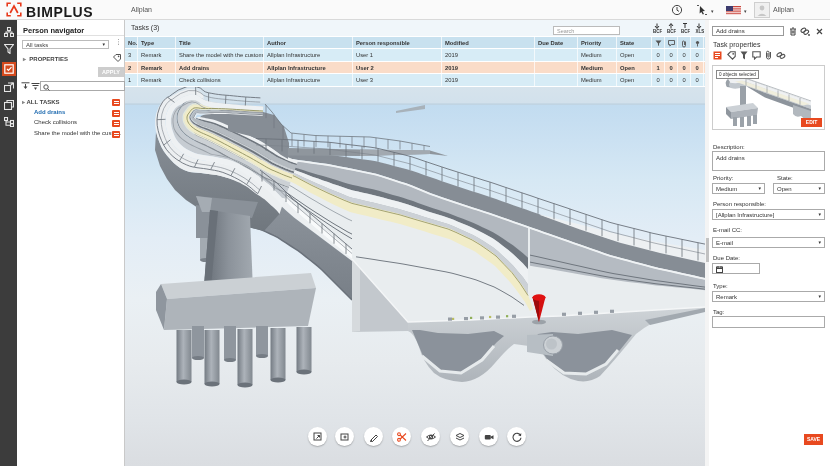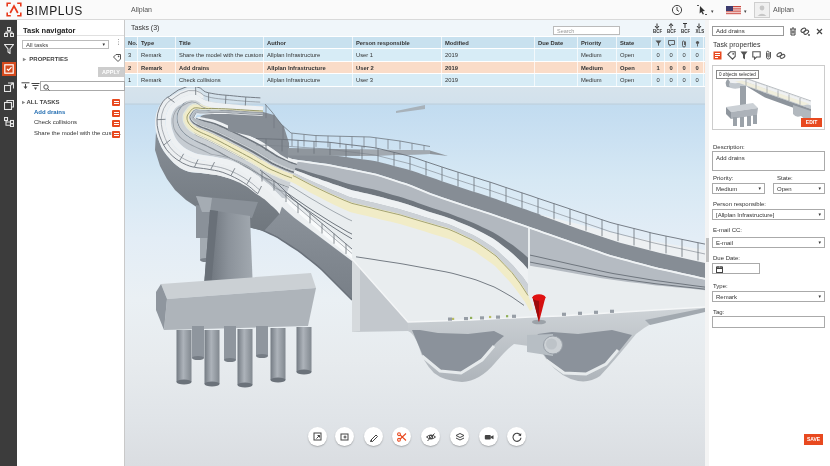--- a/index.html
+++ b/index.html
@@ -3,21 +3,21 @@
 <meta charset="utf-8">
 <style>
 * { margin:0; padding:0; box-sizing:border-box; }
 html,body { width:830px; height:466px; overflow:hidden; }
 body { font-family:"Liberation Sans", sans-serif; position:relative; background:#fff; }
 .abs { position:absolute; }
 
 
 #topbar { left:0; top:0; width:830px; height:20px; background:#fafafa; border-bottom:1px solid #d9d9d9; }
 #logo { left:6px; top:2px; width:16px; height:15px; }
-#brand { left:26px; top:4px; font-size:12px; font-weight:normal; color:#1a1a1a; letter-spacing:0.6px; }
+#brand { left:26px; top:4px; font-size:14px; font-weight:bold; color:#1a1a1a; letter-spacing:0.6px; }
 #projname { left:131px; top:6px; font-size:7px; color:#555; }
 .topicon { top:4px; }
 #avatar { left:754px; top:2px; width:16px; height:16px; background:#f0f0f0; border:1px solid #cfcfcf; }
 #username { left:773px; top:6px; font-size:7px; color:#555; }
 
 
 #strip { left:0; top:20px; width:17px; height:446px; background:#3c3c3c; }
 .stripicon { left:4px; width:10px; height:10px; }
 #stripactive { left:2px; top:62px; width:14px; height:14px; background:#d54a1d; }
 
@@ -145,21 +145,21 @@
 <svg class="abs stripicon" style="top:117px" viewBox="0 0 10 10">
     <g fill="none" stroke="#e6e6e6" stroke-width="1.1">
       <rect x="0.5" y="0.5" width="3" height="3"></rect>
       <rect x="6.5" y="3.5" width="3" height="3"></rect>
       <rect x="6.5" y="6.8" width="3" height="2.7"></rect>
       <path d="M2 3.5 V5 H6.5 M2 5 V8.2 H6.5"></path>
     </g>
   </svg>
 
 <div id="lpanel" class="abs"></div>
-<div id="lp-title" class="abs">Task navigator</div>
+<div id="lp-title" class="abs">Person navigator</div>
 <div id="lp-divider" class="abs"></div>
 <div id="lp-select" class="abs">All tasks<span class="car">▾</span></div>
 <div id="lp-dots" class="abs">⋮</div>
 <div id="lp-props" class="abs"><span style="color:#888;">▸</span>&nbsp; PROPERTIES</div>
 <svg class="abs" style="left:113px; top:54px" width="8" height="8" viewBox="0 0 8 8">
     <path d="M0.5 3 L3 0.5 H7.5 V5 L5 7.5 Z" fill="none" stroke="#555" stroke-width="1"></path>
     <circle cx="5.6" cy="2.4" r="0.8" fill="#555"></circle>
   </svg>
 <div id="lp-apply" class="abs">APPLY</div>
 <svg class="abs" style="left:21px; top:82px" width="9" height="9" viewBox="0 0 9 9">

